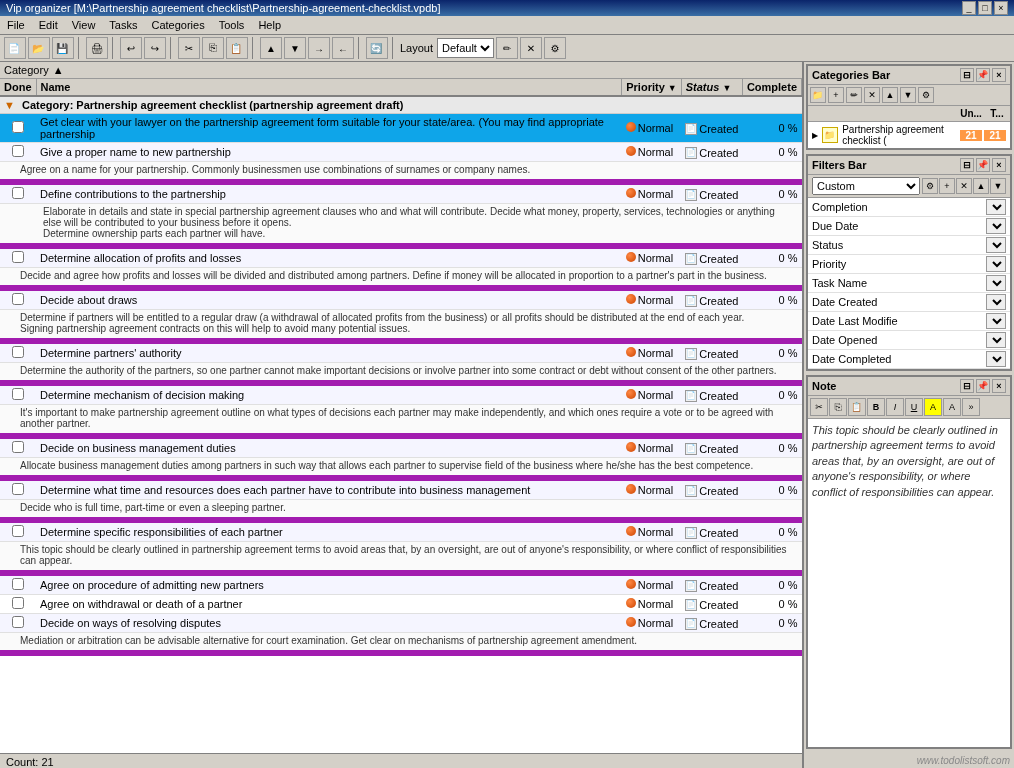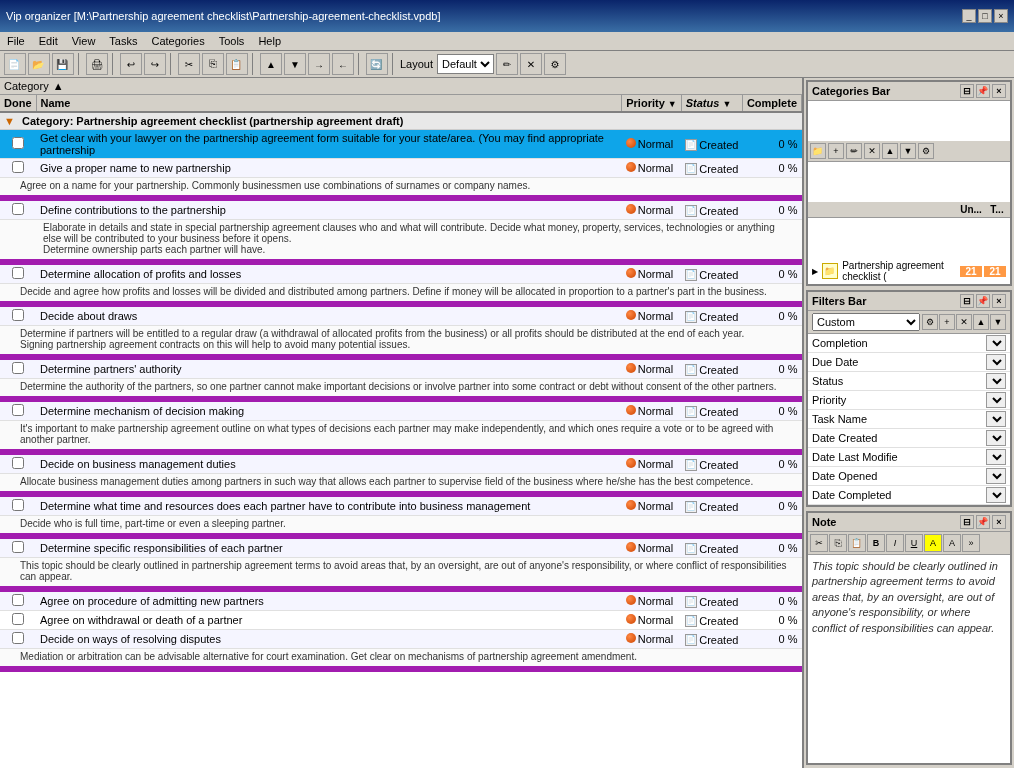--- a/index.html
+++ b/index.html
@@ -7,21 +7,21 @@
     
     
     #titlebar {
       background: linear-gradient(to bottom, #0a246a, #3a6ea5);
       color: white;
       padding: 3px 6px;
       font-size: 11px;
       display: flex;
       justify-content: space-between;
       align-items: center;
-      height: 32px;
+      height: 16px;
     }
     #titlebar-controls { display: flex; gap: 2px; }
     #titlebar-controls span {
       width: 14px; height: 14px; background: #d4d0c8; border: 1px solid #888;
       display: inline-flex; align-items: center; justify-content: center;
       font-size: 9px; color: #000; cursor: pointer;
     }
 
     
     #menubar {
@@ -193,21 +193,21 @@
       justify-content: space-between;
     }
     .panel-header-icons { display: flex; gap: 2px; }
     .panel-header-icons span {
       width: 14px; height: 14px; border: 1px solid #999; background: #d4d0c8;
       display: inline-flex; align-items: center; justify-content: center;
       font-size: 9px; cursor: pointer;
     }
 
     
-    #cat-panel { flex: 0 0 auto; gap: 40px; }
+    #cat-panel { flex: 0 0 auto; }
     .cat-header-row {
       display: flex; gap: 4px; padding: 2px;
       background: #d4d0c8; border-bottom: 1px solid #999;
       font-size: 10px; font-weight: bold;
     }
     .cat-col-name { flex: 1; }
     .cat-col-un, .cat-col-t { width: 22px; text-align: center; }
     .cat-item {
       display: flex; align-items: center; padding: 2px 4px;
       font-size: 11px; cursor: pointer; gap: 4px;

